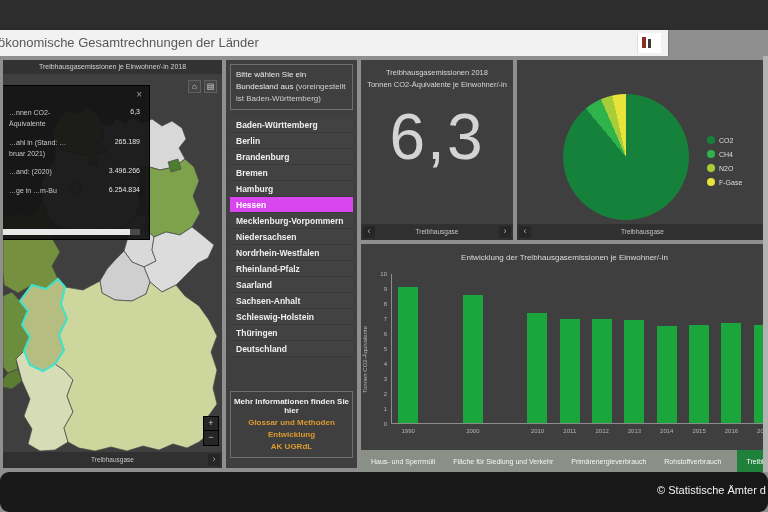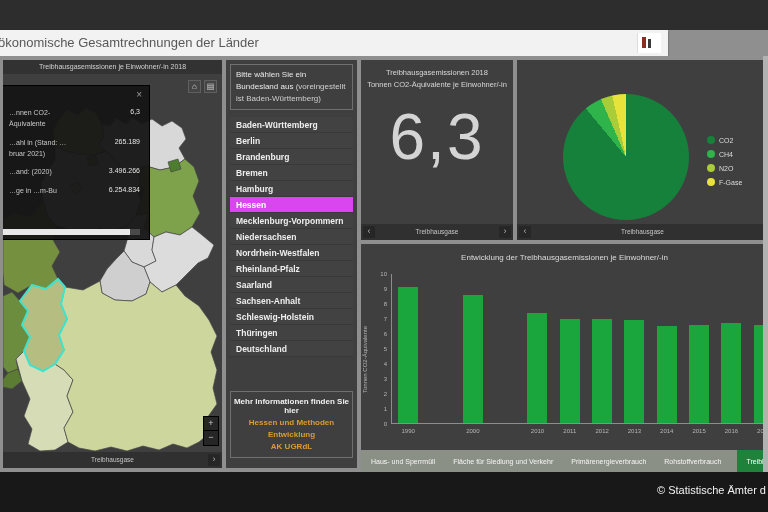--- a/index.html
+++ b/index.html
@@ -74,21 +74,21 @@
   .vbar { width:62%; }
   .xlab { position:absolute; bottom:-11px; left:0; width:100%; text-align:center; font-size:6px; color:#b5b5b5; }
 
   
   .tabstrip { position:absolute; left:361px; top:394px; width:407px; height:22px; background:#8b9086; display:flex; align-items:stretch; gap:14px; padding-left:8px; }
   .tab { font-size:7px; color:#f4f4f4; align-self:center; padding:2px 2px; white-space:nowrap; cursor:pointer; }
   .tab.active { align-self:stretch; display:flex; align-items:center; padding:0 9px; background:#20813a; color:#fff; }
 
   .vscroll { position:absolute; right:0; top:0; width:5px; height:416px; background:#b2b2b2; }
 
-  .footer { position:absolute; left:0; top:472px; width:768px; height:40px; background:#181818; }
+  .footer { position:absolute; left:0; top:472px; width:768px; height:40px; background:#181818;border-radius:9px; }
   .footer span { position:absolute; right:2px; top:12px; font-size:11px; color:#f2f2f2; white-space:nowrap; }
 </style>
 </head>
 <body>
 
 <div class="screen">
   <div class="topstrip"></div>
 
   <div class="whitebar">
     <div class="app-title">ökonomische Gesamtrechnungen der Länder</div>
@@ -178,21 +178,21 @@
           <div class="bl-item">Rheinland-Pfalz</div>
           <div class="bl-item">Saarland</div>
           <div class="bl-item">Sachsen-Anhalt</div>
           <div class="bl-item">Schleswig-Holstein</div>
           <div class="bl-item">Thüringen</div>
           <div class="bl-item">Deutschland</div>
         </div>
       <div class="sel-info">
         <div class="info-title">Mehr Informationen finden Sie hier</div>
         <div id="info-links">
-            <div class="info-link">Hessen und Methoden</div>
+            <div class="info-link">Glossar und Methoden</div>
             <div class="info-link">Entwicklung</div>
             <div class="info-link">AK UGRdL</div>
           </div>
       </div>
     </section>
 
     <section class="panel kpi-panel">
       <div class="ptitle2">
         <div>Treibhausgasemissionen 2018</div>
         <div>Tonnen CO2-Äquivalente je Einwohner/-in</div>

